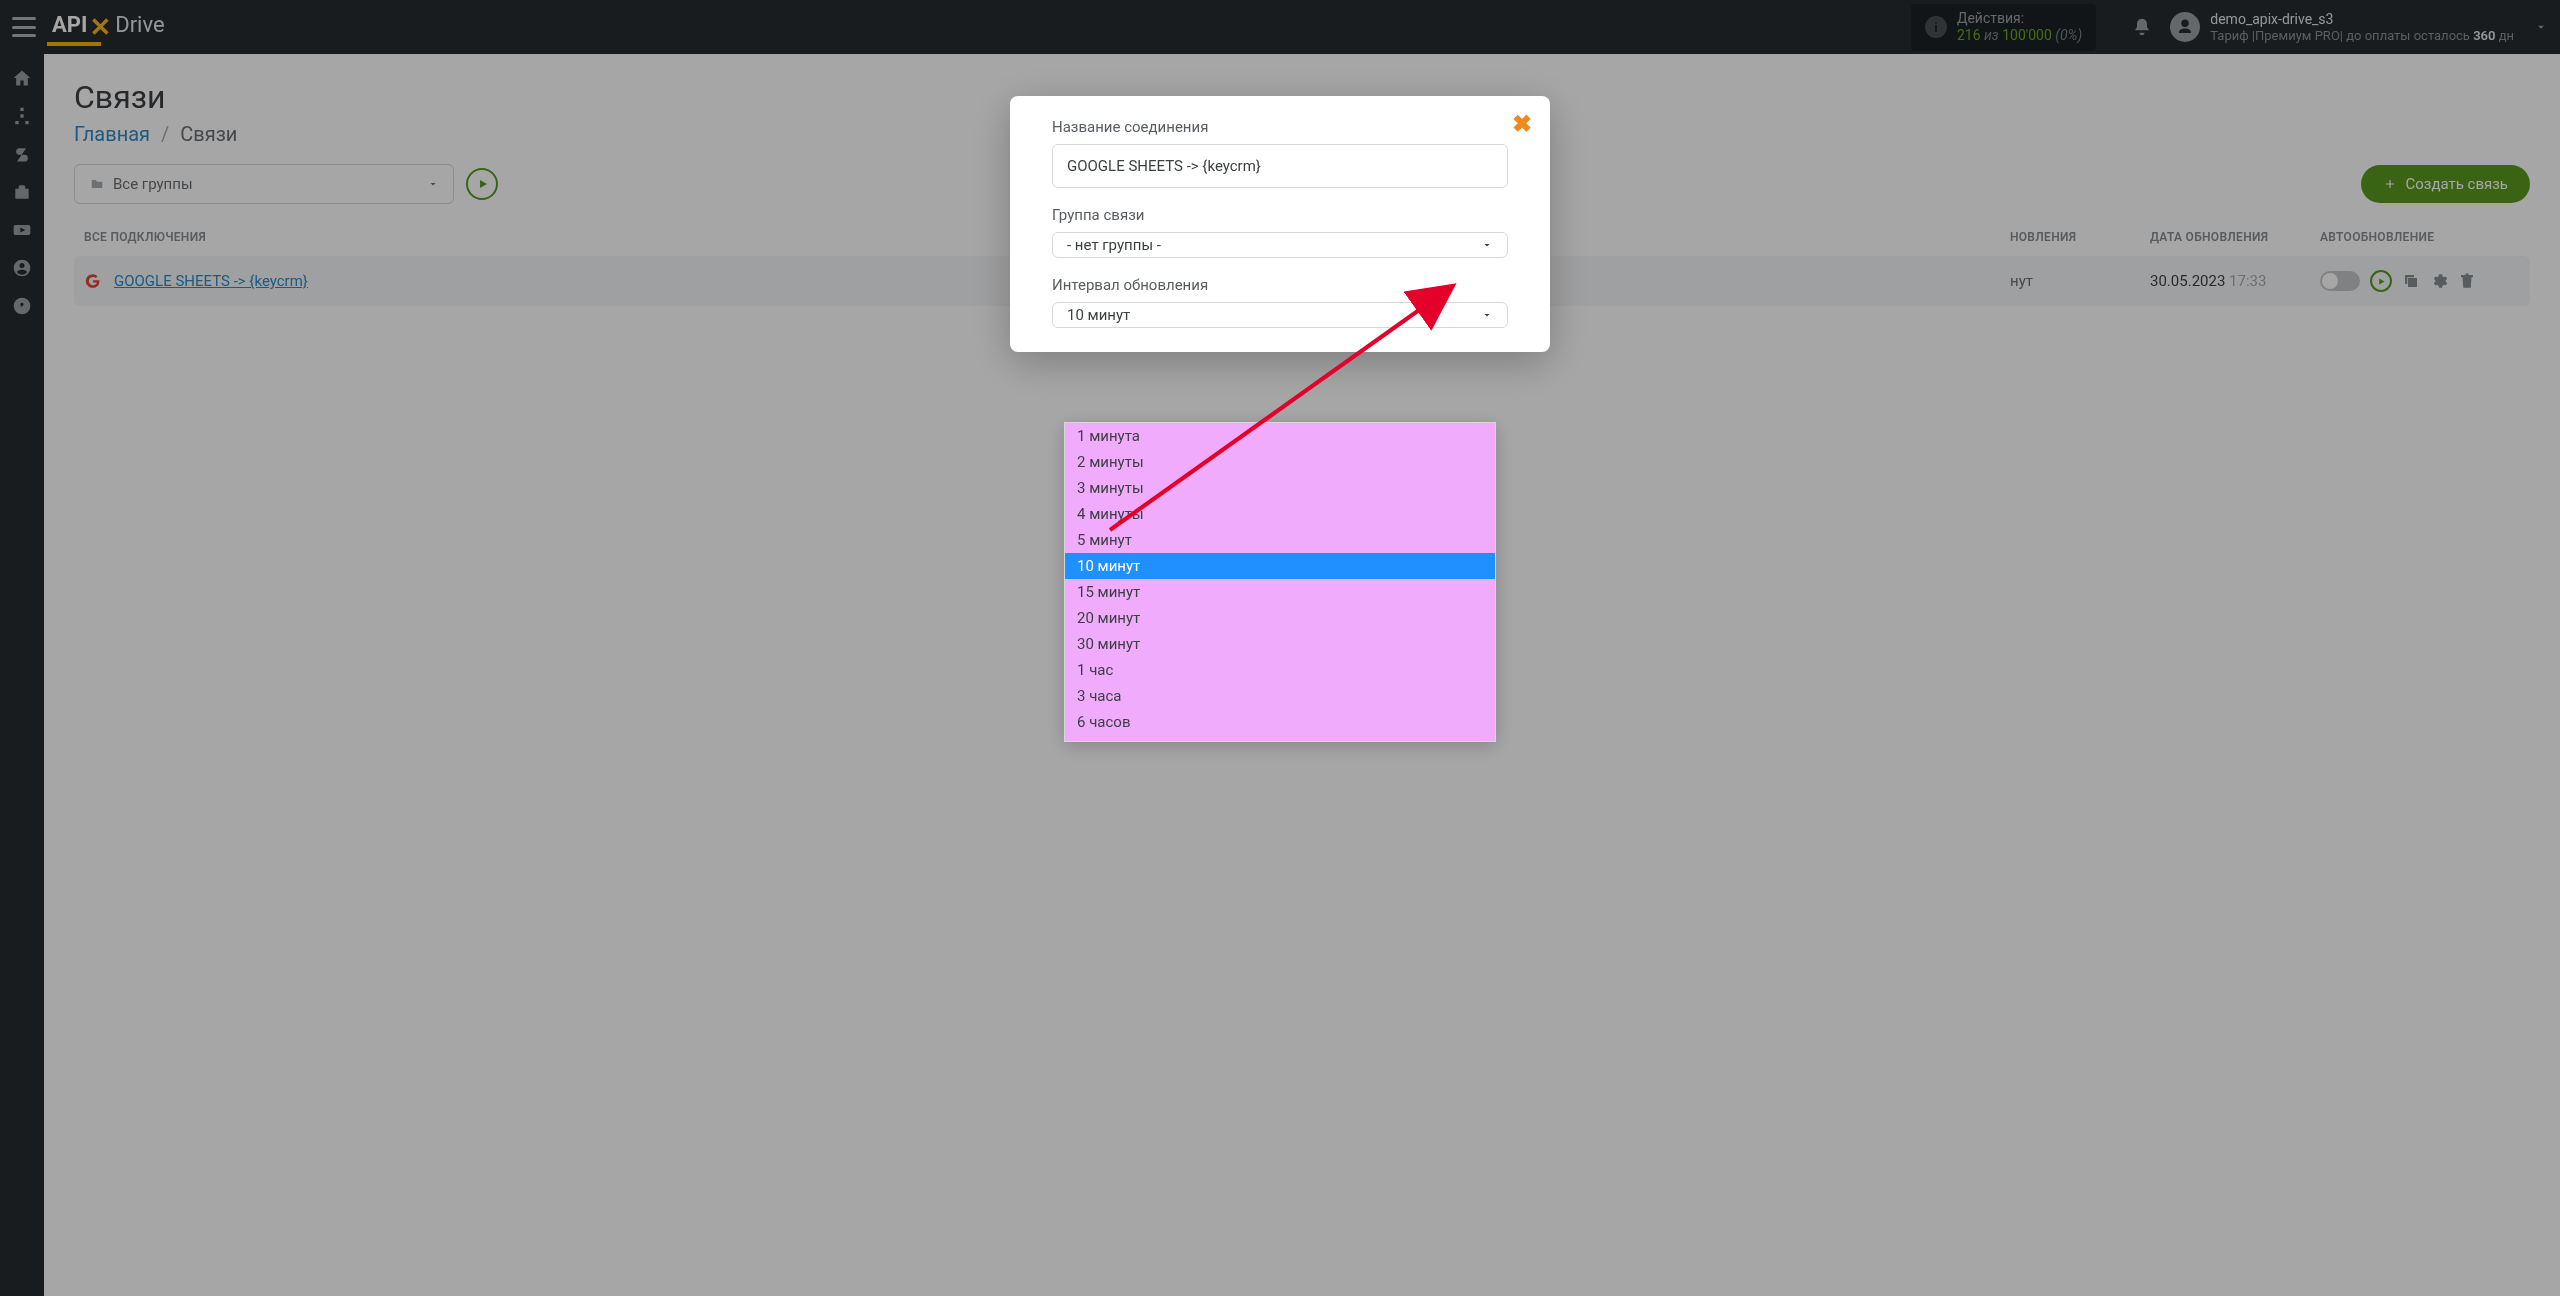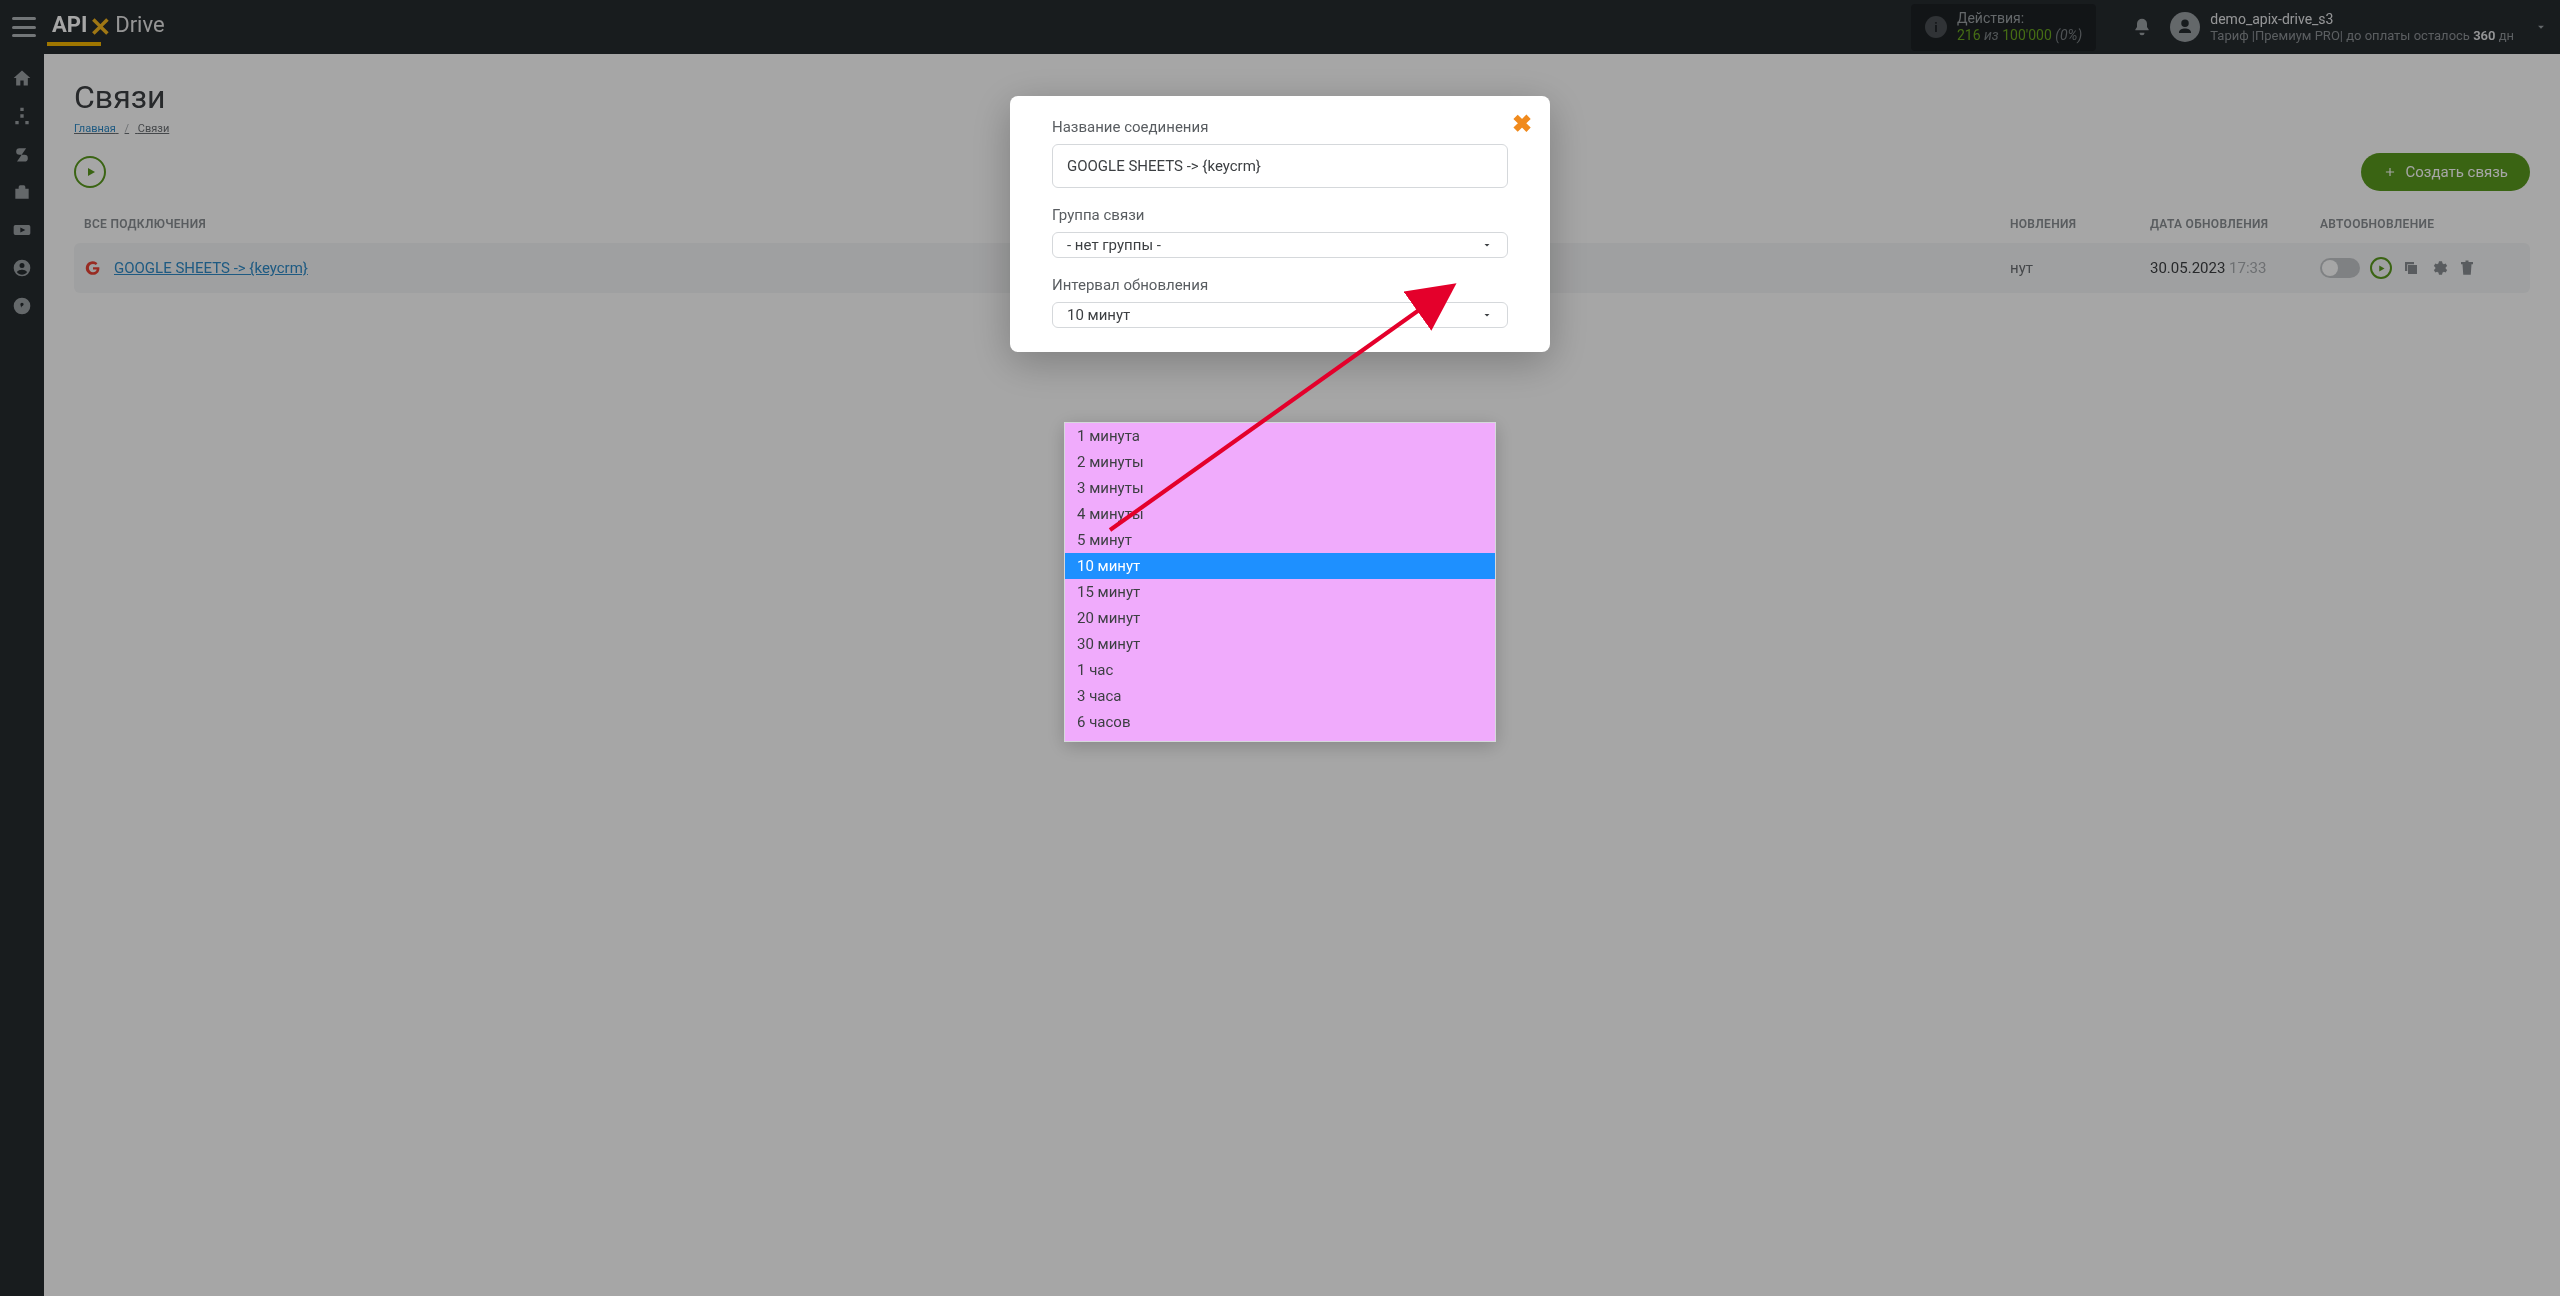--- a/index.html
+++ b/index.html
@@ -31,21 +31,21 @@
 .user-tariff { color: #8d9296; font-size: 13px; }
 .user-tariff .days { color: #e5e7e9; font-weight: 600; }
 .chev-user { width: 14px; height: 14px; fill: #9aa0a4; margin-left: 10px; cursor: pointer; }
 
 .layout { display: flex; height: calc(100vh - 54px); }
 .sidebar { width: 44px; background: #262b2f; display: flex; flex-direction: column; align-items: center; padding-top: 14px; gap: 18px; }
 .sidebar-icon { width: 20px; height: 20px; fill: #9aa0a4; cursor: pointer; }
 
 .main { flex: 1; padding: 24px 30px; background: #fff; position: relative; }
 .page-title { font-size: 32px; color: #3c3f42; font-weight: 400; margin-bottom: 6px; }
-.breadcrumb { font-size: 11px; color: #6b6f73; margin-bottom: 18px; text-decoration: underline; }
+.breadcrumb { font-size: 20px; color: #6b6f73; margin-bottom: 18px; }
 .breadcrumb a { color: #2e8bc8; text-decoration: none; }
 .breadcrumb .sep { color: #a8acb0; margin: 0 6px; }
 
 .controls-row { display: flex; align-items: center; gap: 12px; margin-bottom: 14px; }
 .group-select { width: 380px; height: 40px; border: 1px solid #d5d8db; border-radius: 6px; background: #fff; display: flex; align-items: center; padding: 0 14px; color: #6b6f73; font-size: 15px; cursor: pointer; justify-content: space-between; }
 .group-select .folder { margin-right: 8px; fill: #a8acb0; width: 16px; height: 14px; }
 .group-select .chev { fill: #6b6f73; width: 12px; height: 12px; }
 .play-btn { width: 32px; height: 32px; border: 2px solid #5a9a1e; border-radius: 50%; display: flex; align-items: center; justify-content: center; cursor: pointer; }
 .play-btn svg { width: 12px; height: 12px; fill: #5a9a1e; margin-left: 2px; }
 .controls-spacer { flex: 1; }
@@ -162,20 +162,31 @@
 
   <div class="main">
     <h1 class="page-title">Связи</h1>
     <div class="breadcrumb">
       <a href="#">Главная</a>
       <span class="sep">/</span>
       <span>Связи</span>
     </div>
 
     <div class="controls-row">
+      <div class="group-select">
+        <span style="display:flex;align-items:center;">
+          <svg class="folder" viewBox="0 0 24 24">
+              <path d="M3 5h7l2 3h9v11H3z"></path>
+            </svg>
+          <span>Все группы</span>
+        </span>
+        <svg class="chev" viewBox="0 0 24 24">
+            <path d="M7 10l5 5 5-5z"></path>
+          </svg>
+      </div>
       <div class="play-btn">
           <svg viewBox="0 0 24 24">
             <path d="M6 4l14 8-14 8z"></path>
           </svg>
         </div>
       <div class="controls-spacer"></div>
       <button class="create-btn">
         <svg viewBox="0 0 24 24">
             <path d="M11 5h2v14h-2zM5 11h14v2H5z"></path>
           </svg>

